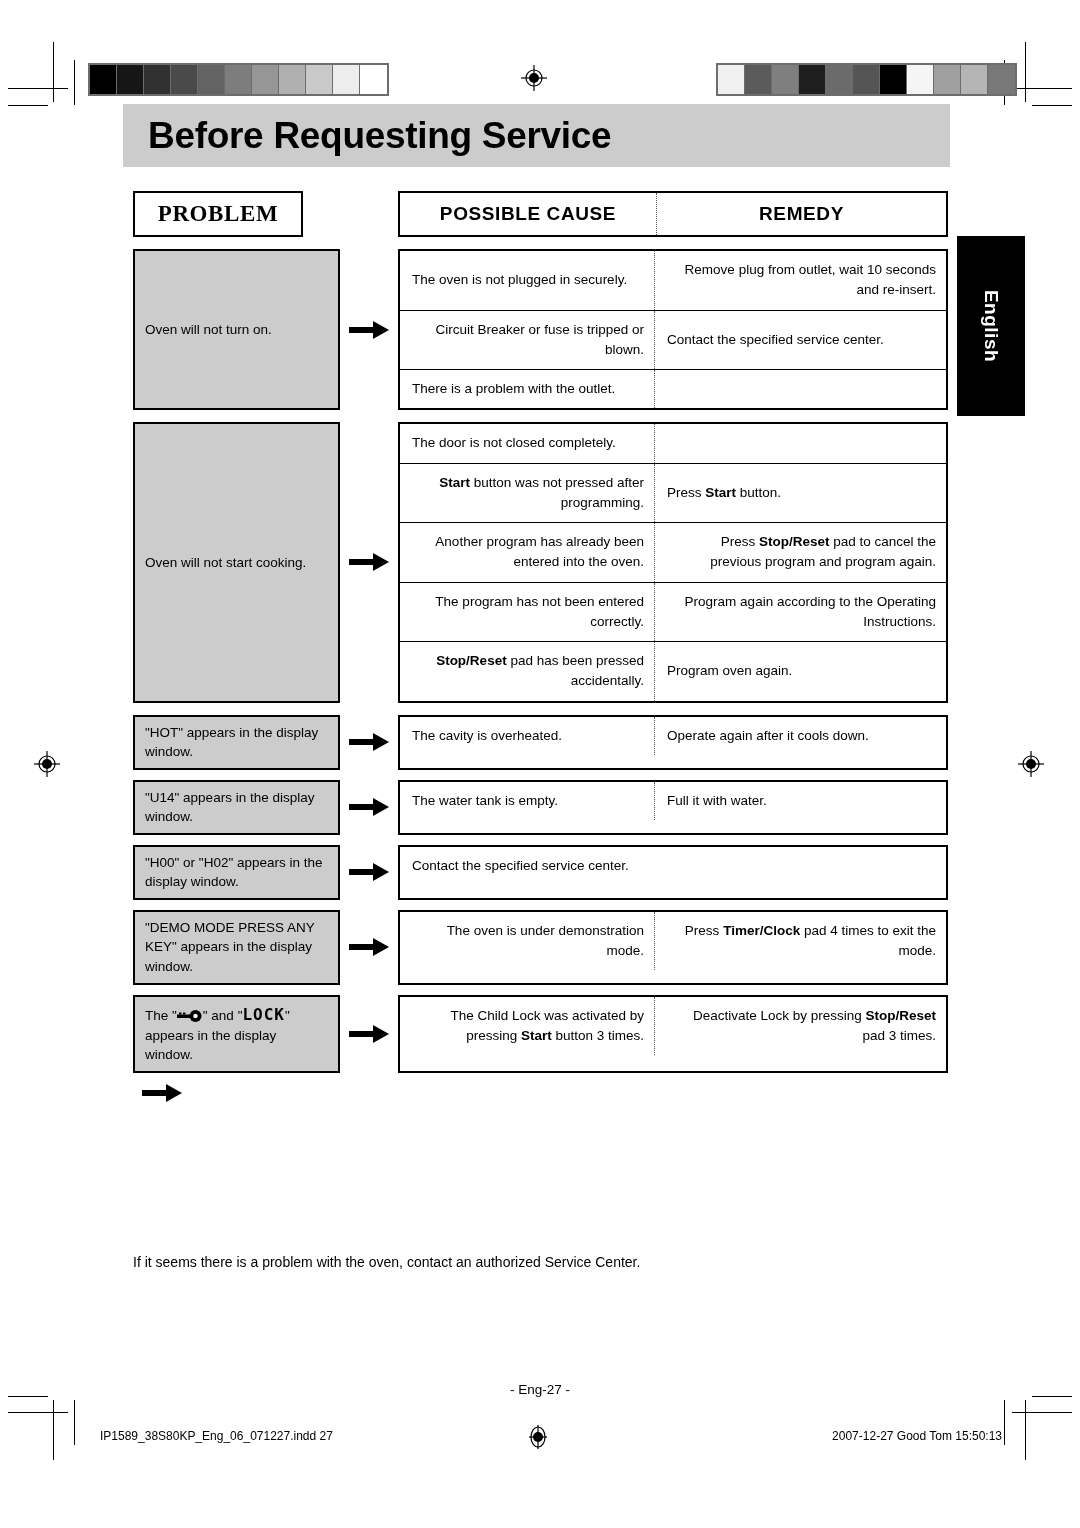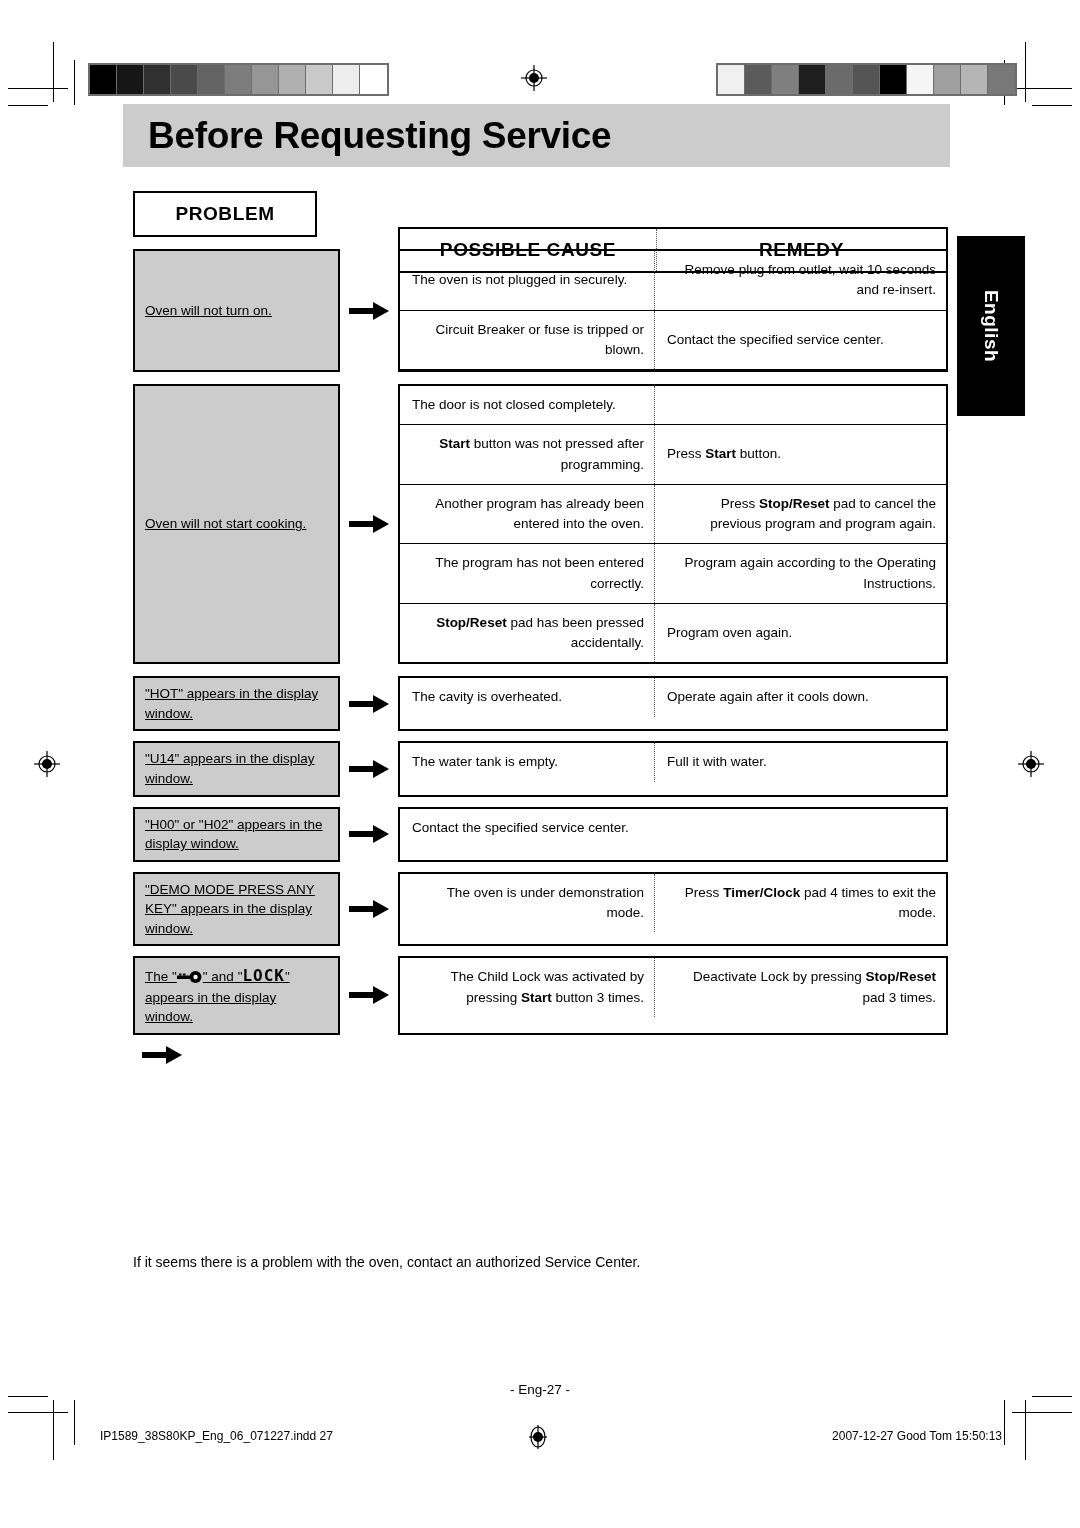--- a/index.html
+++ b/index.html
@@ -79,34 +79,33 @@
     white-space: nowrap;
     font-size: 19px;
     font-weight: bold;
     letter-spacing: 0.5px;
   }
 
   
   .hdr-problem {
     position: absolute;
     left: 133px; top: 191px;
-    width: 184px; height: 46px;
+    width: 170px; height: 46px;
     border: 2px solid #000;
     box-sizing: border-box;
     display: flex; align-items: center; justify-content: center;
-    font-size: 19px; font-weight: bold; letter-spacing: 0.6px;
+    font-size: 23px; font-weight: bold; letter-spacing: 0.6px; font-family: Liberation Serif, serif;
   }
   .hdr-right {
     position: absolute;
     left: 398px; top: 191px;
     width: 550px; height: 46px;
     border: 2px solid #000;
     box-sizing: border-box;
     display: flex;
-    margin-top: 36px;
   }
   .hdr-right .cell {
     display: flex; align-items: center; justify-content: center;
     font-size: 19px; font-weight: bold; letter-spacing: 0.6px;
   }
   .hdr-right .cell.cause { width: 257px; border-right: 1px dotted #555; box-sizing: border-box; }
   .hdr-right .cell.remedy { flex: 1; }
 
   
   .table-area {
@@ -125,21 +124,20 @@
     width: 207px;
     flex: 0 0 207px;
     background: #cccccc;
     border: 2px solid #000;
     box-sizing: border-box;
     display: flex;
     align-items: center;
     padding: 6px 10px;
     font-size: 13.5px;
     line-height: 1.45;
-    text-decoration: underline;
   }
   .problem-box.vcenter { align-items: center; }
   .arrow-cell {
     flex: 0 0 58px;
     display: flex;
     align-items: center;
     justify-content: center;
   }
   .arrow-cell svg { display: block; }
   .rows-box {
@@ -331,20 +329,23 @@
         </div>
         <div class="row">
           <div class="cause">
             <span>Circuit Breaker or fuse is tripped or blown.</span>
           </div>
           <div class="remedy">
             <span>Contact the specified service center.</span>
           </div>
         </div>
         <div class="row">
+          <div class="cause">
+            <span>There is a problem with the outlet.</span>
+          </div>
         </div>
       </div>
     </div>
     <div class="group" style="margin-bottom: 12px;">
       <div class="problem-box vcenter">
         <div>Oven will not start cooking.</div>
       </div>
       <div class="arrow-cell">
         <svg width="40" height="20" viewBox="0 0 40 20">
           <rect x="0" y="7" width="27" height="6" fill="#000"></rect>

